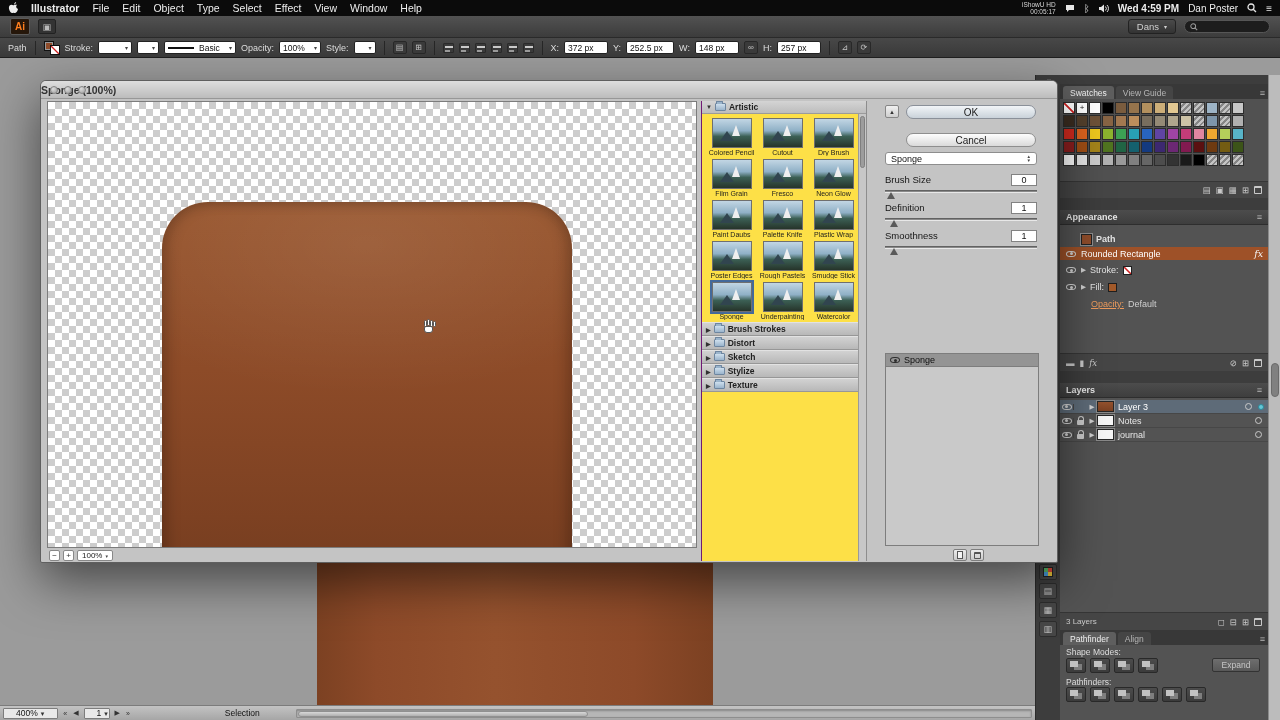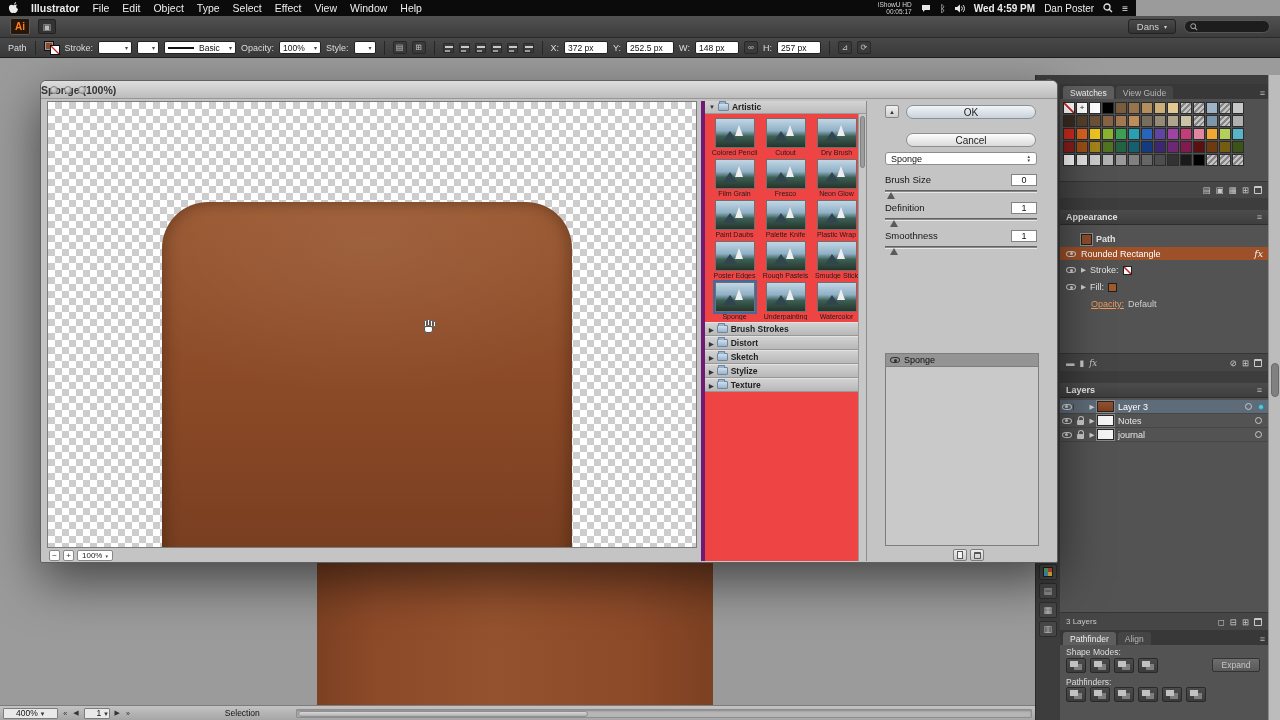--- a/index.html
+++ b/index.html
@@ -1,20 +1,20 @@
 <!DOCTYPE html>
 <html><head>
 <meta charset="utf-8">
 <style>
 *{margin:0;padding:0;box-sizing:border-box}
 body{background:#141414;font-family:"Liberation Sans",sans-serif}
 .screen{position:relative;width:1280px;height:720px;overflow:hidden;background:#9b9b9b;font-family:"Liberation Sans",sans-serif;margin:0 auto}
 
 
-.menubar{position:absolute;left:0;top:0;width:1136px;height:16px;background:#0b0b0b;display:flex;align-items:center;gap:13px;padding:0 8px;color:#ededed;font-size:10.5px;z-index:40}
+.menubar{position:absolute;left:0;top:0;width:1280px;height:16px;background:#0b0b0b;display:flex;align-items:center;gap:13px;padding:0 8px;color:#ededed;font-size:10.5px;z-index:40}
 .menubar .mi{white-space:nowrap;cursor:default}
 .menubar .mi.first{font-weight:bold}
 .mb-right{margin-left:auto;display:flex;align-items:center;gap:9px}
 .recorder{font-size:6.5px;line-height:7px;text-align:right;color:#d6d6d6}
 .clock{font-weight:bold;font-size:10px}
 .user{font-size:10px}
 .sysico{color:#e6e6e6;font-size:10px;display:inline-flex;align-items:center}
 
 
 .appbar{position:absolute;left:0;top:16px;width:1280px;height:22px;background:linear-gradient(#525252,#3c3c3c);border-bottom:1px solid #2a2a2a;display:flex;align-items:center;padding:0 10px;gap:8px;z-index:39}
@@ -141,21 +141,21 @@
  linear-gradient(180deg,#99572f 0%,#8d4b28 40%,#7d4122 75%,#6f3a1e 100%);
  box-shadow:inset 6px 0 14px rgba(0,0,0,.18),inset -6px 0 14px rgba(0,0,0,.18)}
 .hand{position:absolute;left:375px;top:218px;width:13px;height:15px}
 .hand .palm{position:absolute;left:1px;top:6px;width:9px;height:7px;background:#fff;border:1px solid #555;border-radius:2px 2px 3px 3px}
 .hand .fg{position:absolute;width:2.5px;height:7px;background:#fff;border:1px solid #555;border-radius:2px;top:0}
 .zoomrow{position:absolute;left:8px;top:469px;display:flex;align-items:center;gap:3px;font-size:8.5px;color:#222}
 .zbtn{width:11px;height:11px;background:#fff;border:1px solid #888;border-radius:2px;font-size:8px;display:flex;align-items:center;justify-content:center;color:#333}
 .zpill{height:11px;background:#fff;border:1px solid #888;border-radius:2px;display:flex;align-items:center;gap:3px;padding:0 4px;font-size:8px}
 
 
-.browser{position:absolute;left:660px;top:20px;width:166px;height:460px;background:#ef4444;border-left:4px solid #701a75;border-right:1px solid #8d8d8d}
+.browser{position:absolute;left:660px;top:20px;width:166px;height:460px;background:#fde047;border-left:1px solid #701a75;border-right:1px solid #8d8d8d}
 .cat-header{height:13px;background:linear-gradient(#d4d4d4,#bdbdbd);border-bottom:1px solid #9b9b9b;display:flex;align-items:center;padding:0 4px;gap:3px;font-size:8.5px;font-weight:bold;color:#222}
 .folder{width:11px;height:8px;background:linear-gradient(#cfe0ee,#9ab4cc);border:1px solid #6e86a0;border-radius:1px;position:relative;flex:none}
 .folder::before{content:"";position:absolute;top:-3px;left:0;width:5px;height:2px;background:#9ab4cc;border:1px solid #6e86a0;border-bottom:none;border-radius:1px 1px 0 0}
 .filter-grid{display:grid;grid-template-columns:repeat(3,1fr);padding:4px 8px 2px 4px;row-gap:3px}
 .filter-cell{width:51px;text-align:center}
 .filter-thumb{width:40px;height:30px;margin:0 auto;border:1px solid #6f6f6f;position:relative;background:linear-gradient(180deg,#c2d6e4 0%,#8fb0c6 42%,#3c6055 62%,#26342a 100%)}
 .filter-thumb::before{content:"";position:absolute;left:7px;bottom:6px;width:0;height:0;border-left:7px solid transparent;border-right:7px solid transparent;border-bottom:10px solid #31454f}
 .filter-thumb::after{content:"";position:absolute;left:19px;top:6px;width:0;height:0;border-left:4px solid transparent;border-right:4px solid transparent;border-bottom:11px solid #efefef}
 .filter-thumb.selected{outline:2px solid #44699a}
 .filter-label{font-size:7px;color:#1c1c1c;margin-top:1px;white-space:nowrap;overflow:hidden}

